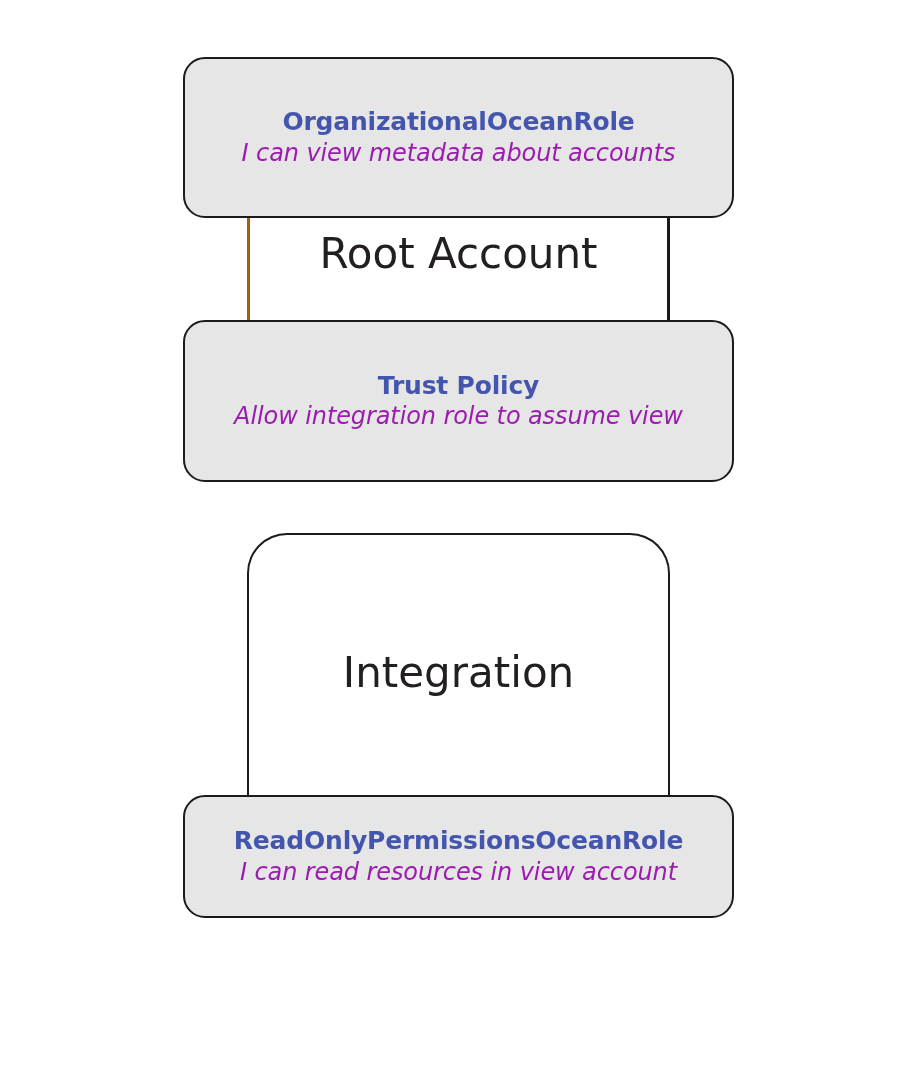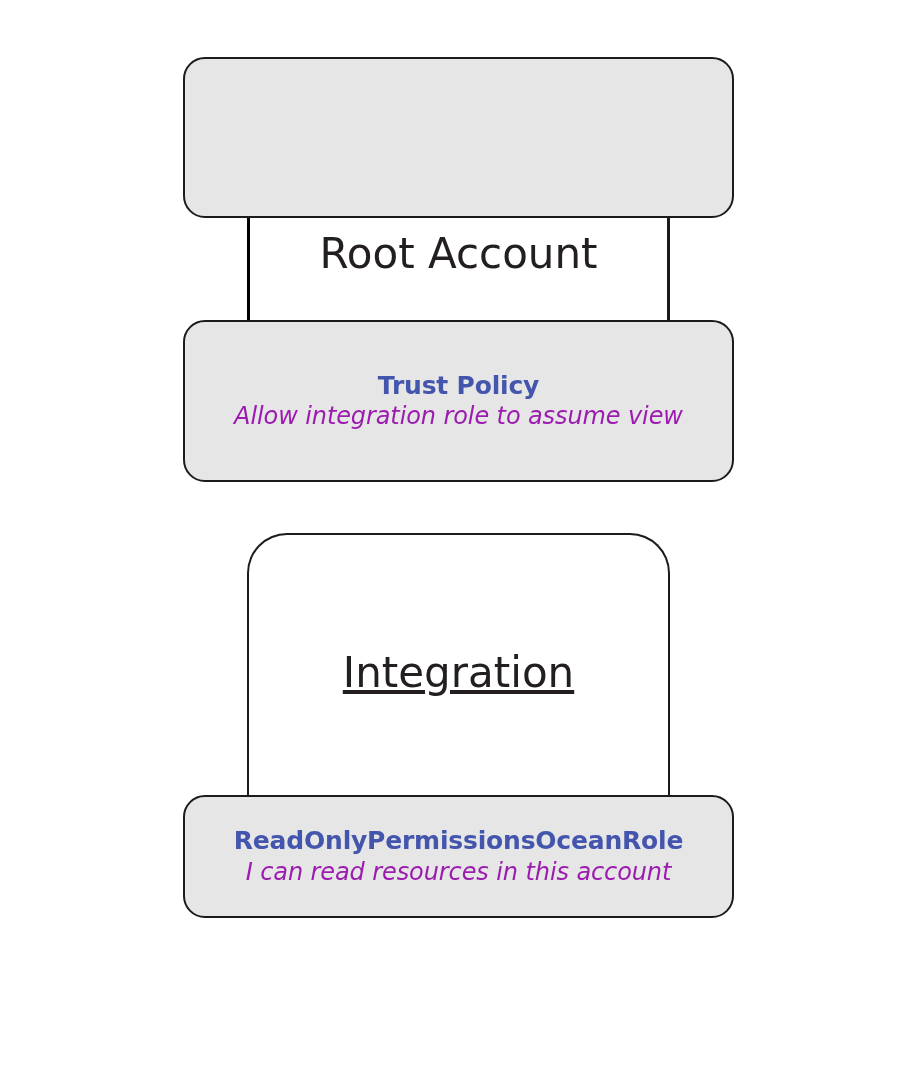--- a/index.html
+++ b/index.html
@@ -51,21 +51,21 @@
     color: #9c1cb0;
     text-align: center;
     white-space: nowrap;
     margin-top: 2px;
   }
 
   
   .bracket {
     position: absolute;
     box-sizing: border-box;
-    border-left: 3px solid #000000;
+    border-left: 3px solid #a16207;
     border-right: 3px solid #1b1b1b;
     background: transparent;
     z-index: 1;
   }
   .bracket-label {
     position: absolute;
     width: 100%;
     text-align: center;
     font-size: 42px;
     line-height: 1.1;
@@ -84,44 +84,45 @@
     background: #ffffff;
     z-index: 1;
   }
   .account-label {
     position: absolute;
     width: 100%;
     text-align: center;
     font-size: 42px;
     line-height: 1.42;
     color: #231f20;
-    text-decoration: underline;
   }
 </style>
 </head>
 <body>
 
 <div id="diagram">
 
   <div class="bracket" style="left:247px; top:205px; width:423px; height:130px;">
     <div class="bracket-label" style="top:26px; left:0;">Root Account</div>
   </div>
 
   <div class="role-box" style="left:183px; top:57px; width:551px; height:161px;">
+    <div class="role-title">OrganizationalOceanRole</div>
+    <div class="role-sub">I can view metadata about accounts</div>
   </div>
 
   <div class="role-box" style="left:183px; top:320px; width:551px; height:162px;">
     <div class="role-title">Trust Policy</div>
     <div class="role-sub">Allow integration role to assume view</div>
   </div>
 
   <div class="account-container" style="left:247px; top:533px; width:423px; height:263px;">
     <div class="account-label" style="top:108px; left:0;">
       <div>Integration</div>
     </div>
   </div>
 
   <div class="role-box" style="left:183px; top:795px; width:551px; height:123px;">
     <div class="role-title">ReadOnlyPermissionsOceanRole</div>
-    <div class="role-sub">I can read resources in this account</div>
+    <div class="role-sub">I can read resources in view account</div>
   </div>
 
 </div>
 
 </body></html>

